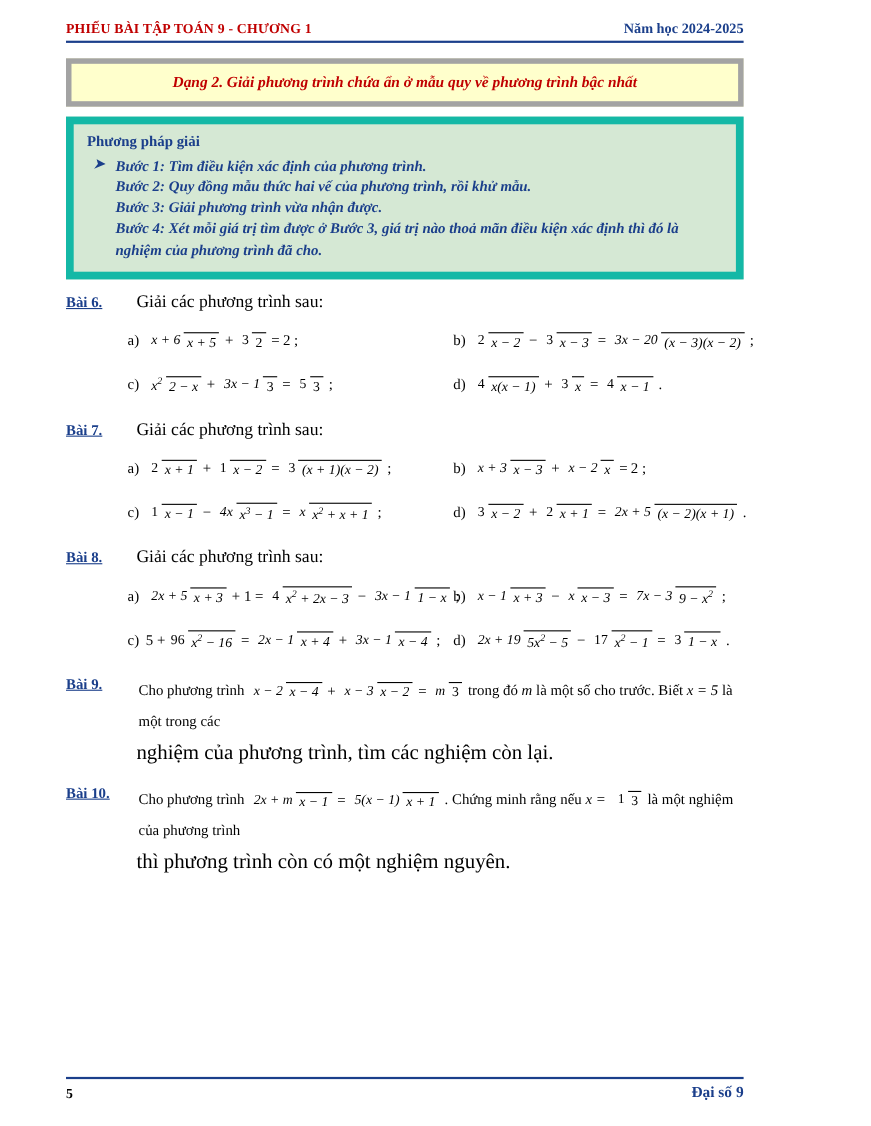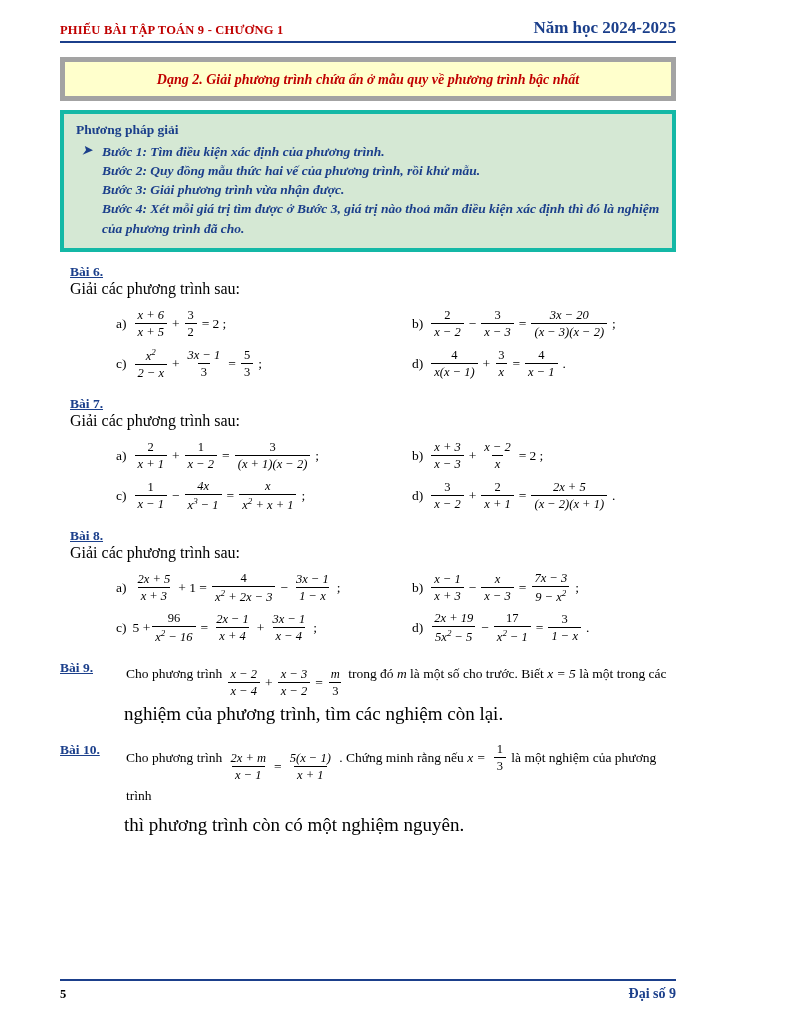--- a/index.html
+++ b/index.html
@@ -34,21 +34,21 @@
   .header-left {
     color: #c00000;
     font-weight: bold;
     font-size: 12.5px;
     letter-spacing: .2px;
     font-family: "Liberation Serif", serif;
   }
   .header-right {
     color: #1b3f8b;
     font-weight: bold;
-    font-size: 17px;
+    font-size: 13px;
     font-family: "Liberation Serif", serif;
   }
 
   
   .banner {
     margin-top: 14px;
     background: #ffffcc;
     border: 5px solid #a3a3a3;
     text-align: center;
     padding: 8px 6px;
@@ -57,21 +57,21 @@
     color: #c00000;
     font-weight: bold;
     font-style: italic;
     font-size: 14px;
   }
 
   
   .method {
     margin-top: 9px;
     background: #d5e8d4;
-    border: 4px solid #14b8a6;
+    border: 7px solid #14b8a6;
     padding: 8px 12px 10px 12px;
   }
   .method-title {
     color: #1b3f8b;
     font-weight: bold;
     font-size: 13.5px;
     margin-bottom: 4px;
   }
   .method-list {
     margin: 0;
@@ -99,21 +99,20 @@
   }
 
   
   .ex {
     margin-top: 12px;
   }
   .ex-head {
     display: flex;
     align-items: baseline;
     font-size: 13.5px;
-    flex-direction: column;
   }
   .ex-label {
     color: #1b3f8b;
     font-weight: bold;
     text-decoration: underline;
     white-space: nowrap;
     min-width: 54px;
   }
   .ex-prompt {
     margin-left: 10px;
@@ -150,21 +149,21 @@
     white-space: nowrap;
     display: inline-flex;
     align-items: center;
   }
   .math .op {
     font-style: normal;
     padding: 0 3px;
   }
   .frac {
     display: inline-flex;
-    flex-direction: column;
+    flex-direction: row;
     align-items: center;
     vertical-align: middle;
     margin: 0 2px;
     line-height: 1.12;
   }
   .frac > .num {
     padding: 0 3px 1px 3px;
     font-size: 12.5px;
   }
   .frac > .den {

